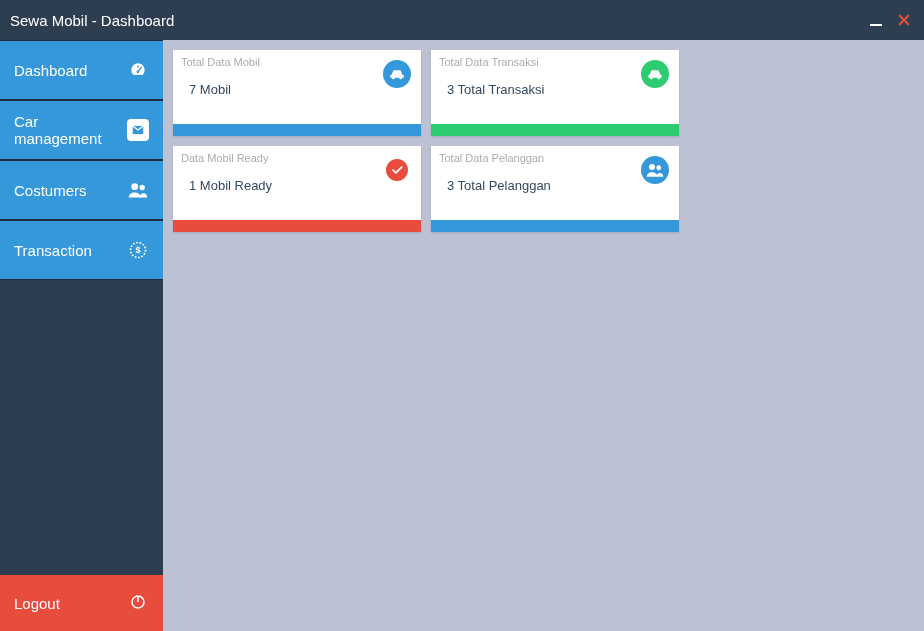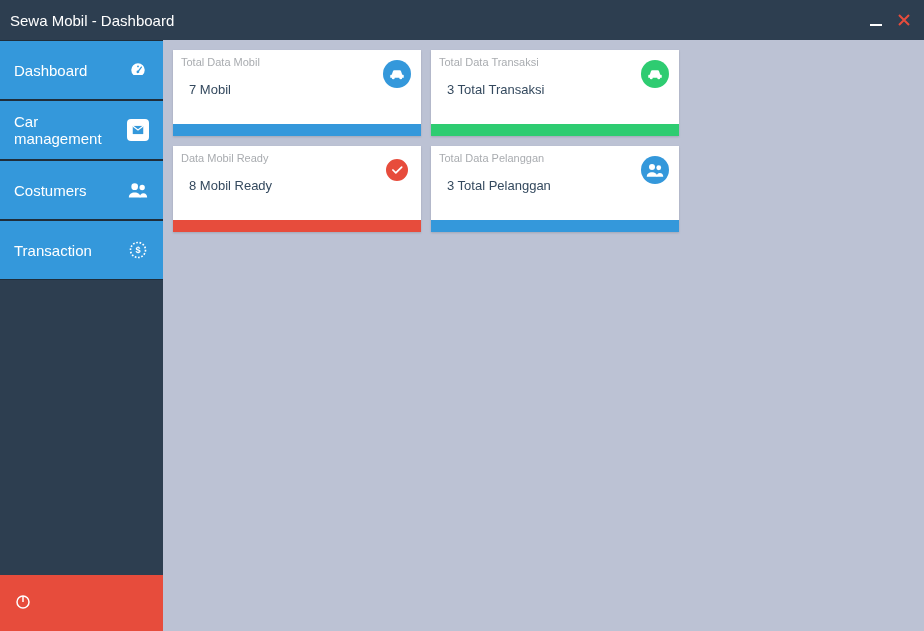--- a/index.html
+++ b/index.html
@@ -119,20 +119,21 @@
           <svg width="20" height="20" viewBox="0 0 24 24">
               <circle cx="12" cy="12" r="9" fill="none" stroke="#fff" stroke-width="2" stroke-dasharray="2 2"></circle>
               <text x="12" y="16" text-anchor="middle" font-size="11" fill="#fff" font-weight="bold">$</text>
             </svg>
         </span>
       </div>
 
       <div class="side-spacer"></div>
 
       <div class="side-logout">
+        <span class="label">Logout</span>
         <span class="icon">
           <svg width="18" height="18" viewBox="0 0 24 24">
               <circle cx="12" cy="12" r="8" stroke-width="2"></circle>
               <line x1="12" y1="4" x2="12" y2="12" stroke-width="2"></line>
             </svg>
         </span>
       </div>
 
     </div>
 
@@ -155,21 +156,21 @@
         <div class="cicon c-green">
           <svg width="18" height="18" viewBox="0 0 24 24">
               <path d="M5 13l1.5-4.5A2 2 0 0 1 8.4 7h7.2a2 2 0 0 1 1.9 1.5L19 13h1a1 1 0 0 1 1 1v3h-2a2 2 0 1 1-4 0H9a2 2 0 1 1-4 0H3v-3a1 1 0 0 1 1-1h1z"></path>
             </svg>
         </div>
         <div class="bar c-green"></div>
       </div>
 
       <div class="card">
         <div class="ctitle">Data Mobil Ready</div>
-        <div class="cvalue">8 Mobil Ready</div>
+        <div class="cvalue">1 Mobil Ready</div>
         <div class="cicon c-red ring">
           <svg width="14" height="14" viewBox="0 0 24 24">
               <path d="M5 12l5 5L20 7" stroke-width="3" stroke-linecap="round" stroke-linejoin="round"></path>
             </svg>
         </div>
         <div class="bar c-red"></div>
       </div>
 
 
       <div class="card">

